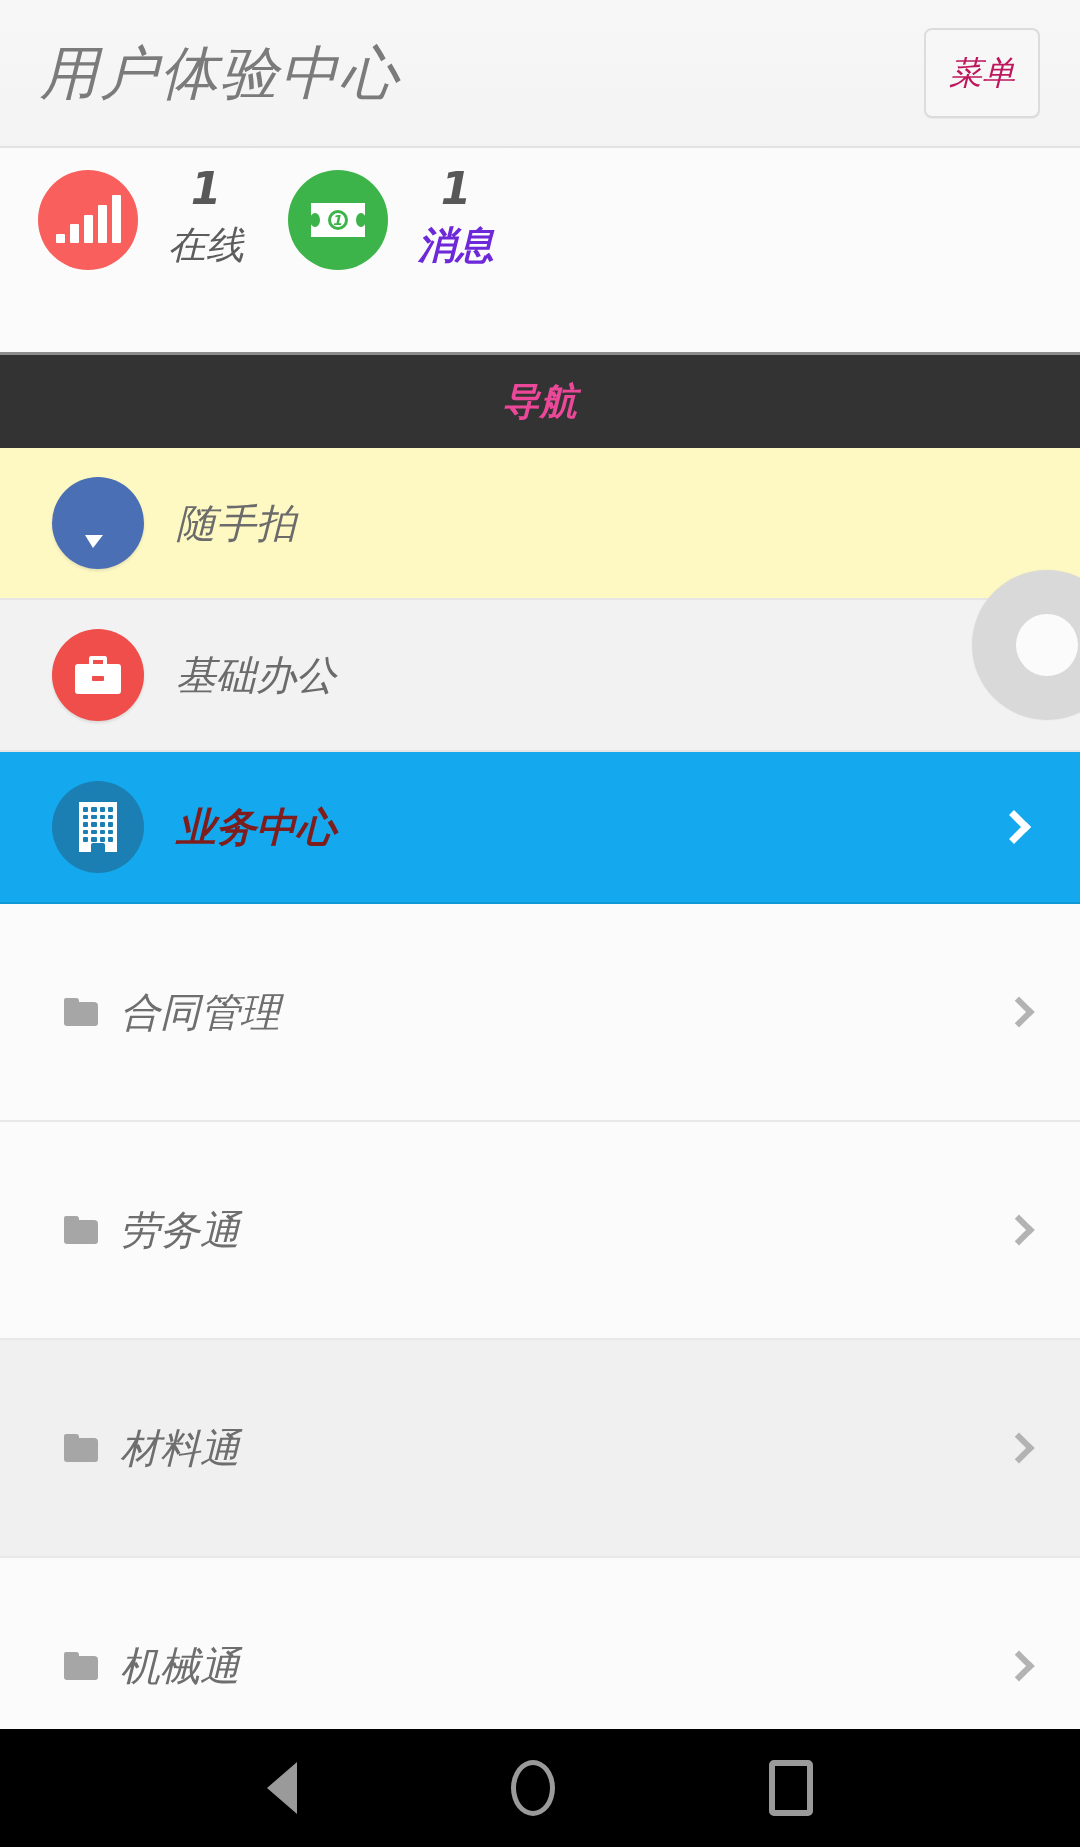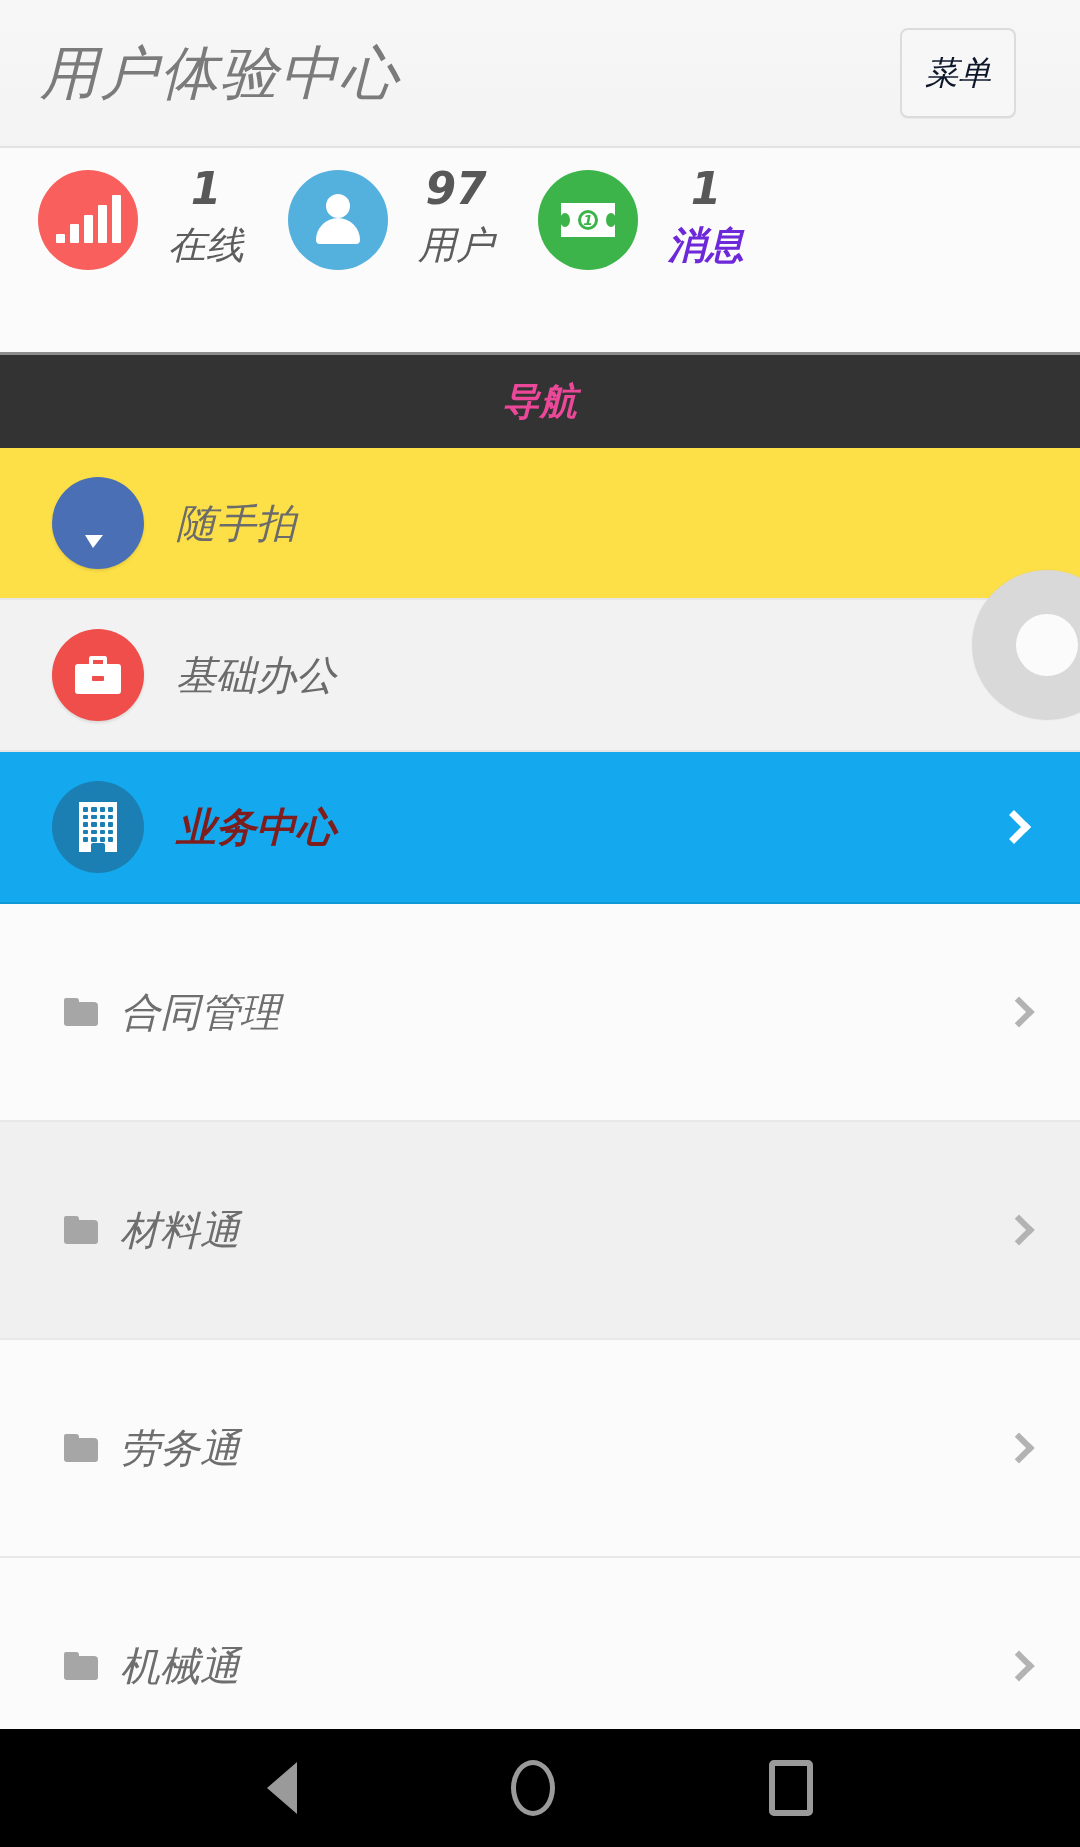--- a/index.html
+++ b/index.html
@@ -23,28 +23,28 @@
   .app-title{
     margin-left:40px;
     font-size:58px;
     line-height:1;
     color:#7b7b7b;
     letter-spacing:2px;
     font-weight:400;
   }
   .menu-btn{
     position:absolute;
-    right:64px; top:28px;
+    right:40px; top:28px;
     width:116px; height:90px;
     background:#f7f7f7;
     border:2px solid #dcdcdc;
     border-radius:8px;
     display:flex; align-items:center; justify-content:center;
     font-size:33px;
-    color:#0f172a;
+    color:#be185d;
     box-shadow:0 1px 0 rgba(0,0,0,.04);
   }
 
   
   .stats{
     height:200px;
     background:#fbfbfb;
     display:flex;
     align-items:flex-start;
     padding-top:16px;
@@ -119,21 +119,21 @@
     letter-spacing:1px;
   }
 
   
   .list{ background:#fbfbfb; }
 
   .row{
     position:relative;
     display:flex; align-items:center;
     border-bottom:2px solid #e6e6e6;
-    background:#fde047;
+    background:#fef9c3;
   }
   .row.level1{ height:152px; padding-left:52px; }
   .row.level1.alt{ background:#f2f2f2; }
   .row.level1.active{ background:#14a9ee; border-bottom:2px solid #0f98d6; }
 
   .row-icon{
     width:92px; height:92px; border-radius:50%;
     display:flex; align-items:center; justify-content:center;
     flex:0 0 auto;
     box-shadow:0 2px 3px rgba(0,0,0,.10);
@@ -280,32 +280,20 @@
             <i></i>
             <i></i>
           </span>
       </div>
       <div class="stat-text">
         <span class="stat-num">1</span>
         <span class="stat-label">在线</span>
       </div>
     </div>
 
-    <div class="stat">
-      <div class="stat-circle" style="background:#54b0dd">
-        <span class="ico-person">
-            <span class="head"></span>
-            <span class="body"></span>
-          </span>
-      </div>
-      <div class="stat-text">
-        <span class="stat-num">97</span>
-        <span class="stat-label">用户</span>
-      </div>
-    </div>
 
     <div class="stat">
       <div class="stat-circle" style="background:#3cb44a">
         <span class="ico-money">
             <span class="coin">1</span>
           </span>
       </div>
       <div class="stat-text">
         <span class="stat-num">1</span>
         <span class="stat-label bold">消息</span>
@@ -369,43 +357,43 @@
 
     <div class="subrow">
       <span class="ico-folder">
           <span class="tab"></span>
           <span class="f"></span>
         </span>
       <span class="sub-label">合同管理</span>
       <span class="chev"></span>
     </div>
 
+    <div class="subrow">
+      <span class="ico-folder">
+          <span class="tab"></span>
+          <span class="f"></span>
+        </span>
+      <span class="sub-label">劳务通</span>
+      <span class="chev"></span>
+    </div>
+
     <div class="subrow alt">
       <span class="ico-folder">
           <span class="tab"></span>
           <span class="f"></span>
         </span>
       <span class="sub-label">材料通</span>
       <span class="chev"></span>
     </div>
 
     <div class="subrow">
       <span class="ico-folder">
           <span class="tab"></span>
           <span class="f"></span>
         </span>
-      <span class="sub-label">劳务通</span>
-      <span class="chev"></span>
-    </div>
-
-    <div class="subrow">
-      <span class="ico-folder">
-          <span class="tab"></span>
-          <span class="f"></span>
-        </span>
       <span class="sub-label">机械通</span>
       <span class="chev"></span>
     </div>
 
     <div class="subrow">
       
       
       
     </div>
 

